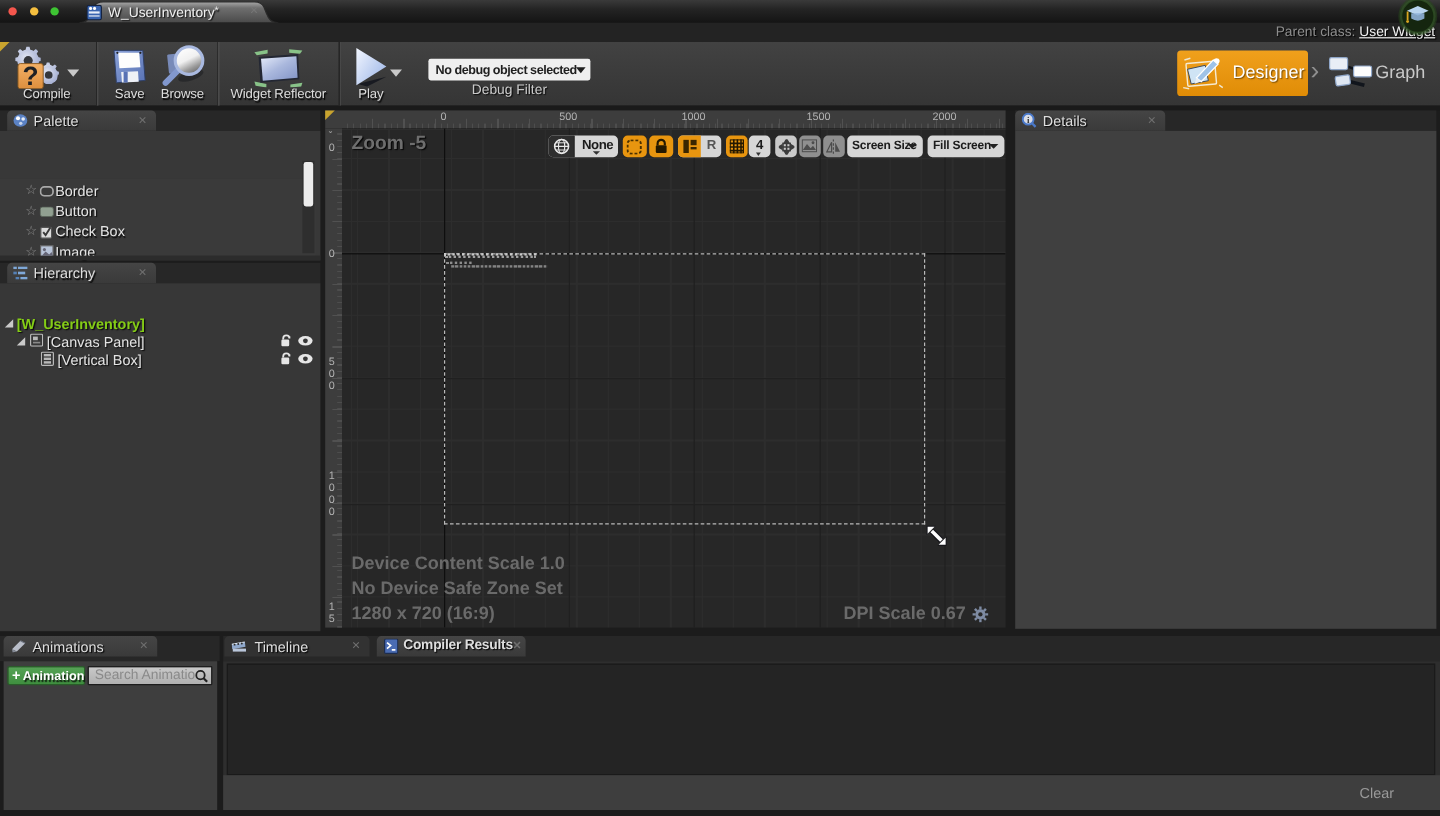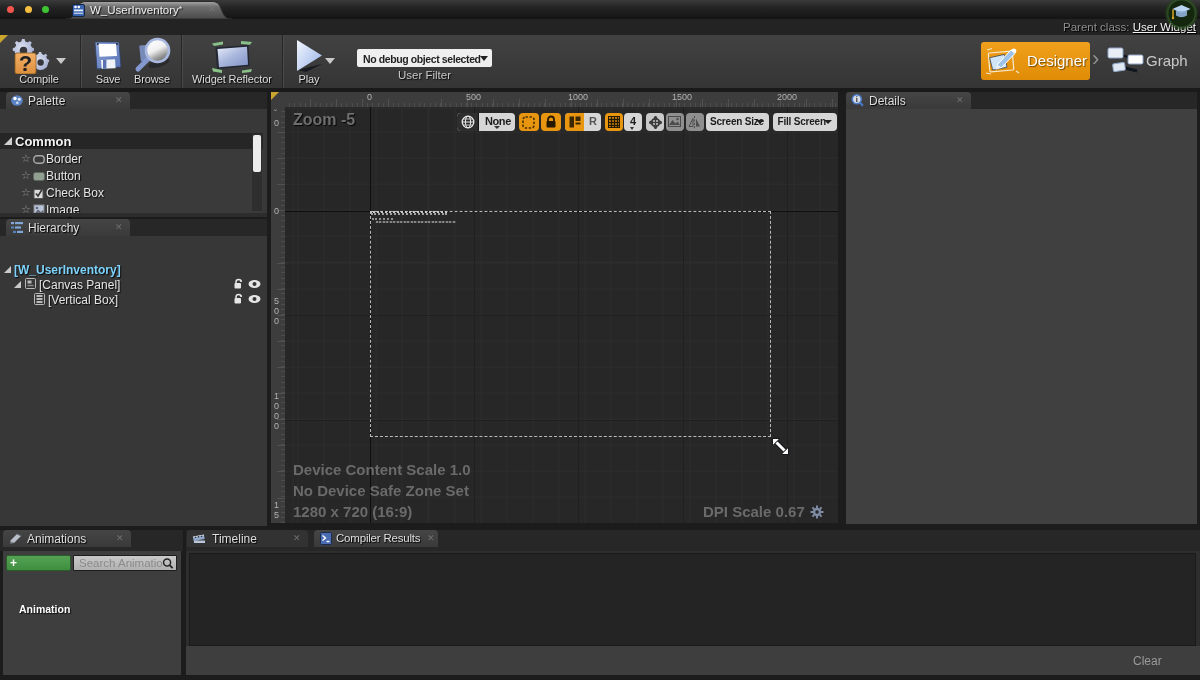--- a/index.html
+++ b/index.html
@@ -177,21 +177,21 @@
       </defs>
     <path d="M6,32 L30,26 L14,34 Z" fill="#10131c" opacity="0.8"></path>
     <path d="M5,2 L30,17.5 L5,33 Z" fill="url(#plg)"></path>
   </svg>
   <div class="abs caret" style="left:325px; top:58px;"></div>
 
   <div class="abs" style="left:357px; top:49px; width:135px; height:18px; background:#efefef; border-radius:2px;padding-left:28px;">
     <div style="position:absolute; left:6px; top:3.5px; font-size:10.5px; font-weight:bold; letter-spacing:-0.4px; color:#1f1f1f; white-space:nowrap;">No debug object selected</div>
     <div style="position:absolute; right:4px; top:7px; width:0; height:0; border-left:4.5px solid transparent; border-right:4.5px solid transparent; border-top:5px solid #1f1f1f;"></div>
   </div>
-  <div class="abs sh" style="left:357px; top:69px; width:135px; text-align:center; font-size:11.5px; color:#c9c9c9;">User Filter</div>
+  <div class="abs sh" style="left:357px; top:69px; width:135px; text-align:center; font-size:11.5px; color:#c9c9c9;">Debug Filter</div>
 
   <div class="abs" style="left:981px; top:42px; width:109px; height:38px; border-radius:3px; background:linear-gradient(180deg,#f0a01c,#e08c06);"></div>
   <svg class="abs" style="left:983px; top:44px;" width="38" height="35" viewBox="0 0 38 35">
     <rect x="6" y="8" width="24" height="19" rx="1" fill="none" stroke="#f5ead2" stroke-width="1.2" transform="rotate(-5 18 17)"></rect>
     <path d="M7,13 L22,11 L23.5,24 L9,25.5 Z" fill="#cfe4f5" stroke="#3f4a58" stroke-width="0.8" transform="rotate(-5 15 18)"></path>
     <path d="M14,21 L28,6 L32,9.5 L18,24 Z" fill="#9fc3e8" stroke="#fff" stroke-width="1"></path>
     <path d="M28,6 Q30,3.5 32.5,5 Q34.5,7 32,9.5 Z" fill="#fff"></path>
     <path d="M14,21 L18,24 L12.5,25.8 Z" fill="#e8eef5"></path>
     <path d="M4,6 L9,4.5 M3,29 L8,30 M33,27 L36,29" stroke="#f0e6cf" stroke-width="1.2"></path>
   </svg>
@@ -211,24 +211,20 @@
     <svg style="position:absolute; left:5px; top:3px;" width="12" height="11" viewBox="0 0 12 11">
       <ellipse cx="6" cy="5.5" rx="5.8" ry="5.2" fill="#5b82c4"></ellipse>
       <circle cx="4" cy="3.5" r="1.7" fill="#fff"></circle>
         <circle cx="8.3" cy="4.2" r="1.5" fill="#e8eef8"></circle>
       <circle cx="6.3" cy="7.8" r="1.4" fill="#c9d6ec"></circle>
     </svg>
     <span class="tx" style="left:22px;">Palette</span>
     <span class="cl" style="left:109px;">✕</span>
   </div>
   <div class="abs" style="left:0; top:109px; width:267px; height:108px; background:#383838;"></div>
-  <div class="abs" style="left:0; top:133px; width:263px; height:16px; background:#262626;">
-    <div style="position:absolute; left:4px; top:4px; width:0; height:0; border-bottom:8px solid #cfcfcf; border-left:8px solid transparent;"></div>
-    <div class="sh" style="position:absolute; left:15px; top:1px; font-size:13px; font-weight:bold; color:#f2f2f2;">Common</div>
-  </div>
 
   <div class="abs" style="left:0; top:149px; width:263px; height:64px; background:#3a3a3a;"></div>
   <div class="abs" id="prow1" style="left:0; top:151px; width:263px; height:17px;"></div>
 
   <div class="abs" style="left:21px; top:152px; color:#8c8c8c; font-size:11px;">☆</div>
   <svg class="abs" style="left:33px; top:155px;" width="12" height="9" viewBox="0 0 12 9">
       <rect x="0.8" y="0.8" width="10.4" height="7.4" rx="3.2" fill="none" stroke="#a9a9a9" stroke-width="1.4"></rect>
     </svg>
   <div class="abs sh" style="left:46px; top:152px; font-size:12px; color:#e4e4e4;">Border</div>
 
@@ -267,21 +263,21 @@
           <rect x="4" y="4.4" width="6" height="2.2"></rect>
         <rect x="2" y="8.8" width="3" height="2.2" fill="#5580b5"></rect>
           <rect x="6" y="8.8" width="6" height="2.2"></rect>
       </g>
     </svg>
     <span class="tx" style="left:22px;">Hierarchy</span>
     <span class="cl" style="left:109px;">✕</span>
   </div>
   <div class="abs" style="left:0; top:236px; width:267px; height:290px; background:#373737;"></div>
   <div class="abs" style="left:4px; top:266px; width:0; height:0; border-bottom:7px solid #c9c9c9; border-left:7px solid transparent;"></div>
-  <div class="abs sh" style="left:14px; top:263px; font-size:12px; font-weight:bold; color:#7dd3fc;">[W_UserInventory]</div>
+  <div class="abs sh" style="left:14px; top:263px; font-size:12px; font-weight:bold; color:#84cc16;">[W_UserInventory]</div>
 
   <div class="abs" style="left:14px; top:281px; width:0; height:0; border-bottom:7px solid #c9c9c9; border-left:7px solid transparent;"></div>
   <svg class="abs" style="left:25px; top:278px;" width="11" height="11" viewBox="0 0 11 11">
     <rect x="0.5" y="0.5" width="10" height="10" rx="1" fill="none" stroke="#b9b9b9"></rect>
     <rect x="2.5" y="2.5" width="4" height="3" fill="#b9b9b9"></rect>
     <rect x="2.5" y="6.8" width="6" height="1.4" fill="#8a8a8a"></rect>
   </svg>
   <div class="abs sh" style="left:39px; top:278px; font-size:12px; color:#e4e4e4;">[Canvas Panel]</div>
   <svg class="abs" style="left:233px; top:278px;" width="12" height="12" viewBox="0 0 12 12">
     <path d="M3,5 L3,4 A2.6,2.6 0 0 1 8.2,4 L8.2,2.2" fill="none" stroke="#e6e6e6" stroke-width="1.5"></path>
@@ -486,21 +482,21 @@
       <path d="M1,8 L8,1 L12,3 L5,10 Z" fill="#b9bec9"></path>
       <path d="M1,8 L5,10 L1.5,10.8 Z" fill="#858b96"></path>
       <line x1="8" y1="1" x2="12" y2="3" stroke="#6e7480" stroke-width="1"></line>
     </svg>
     <span class="tx" style="left:24px;">Animations</span>
     <span class="cl" style="left:113px;">✕</span>
   </div>
   <div class="abs" style="left:3px; top:551px; width:178px; height:124px; background:#3e3e3e;"></div>
   <div class="abs" style="left:6px; top:555px; width:65px; height:16px; background:linear-gradient(180deg,#55a255,#3f8f3f); border:1px solid #2a5c2a; border-radius:2px;">
     <span style="position:absolute; left:3px; top:0px; color:#fff; font-weight:bold; font-size:12px;">+</span>
-    <span class="sh" style="position:absolute; left:12px; top:2px; color:#fff; font-weight:bold; font-size:10.5px; white-space:nowrap;margin-top:45px;">Animation</span>
+    <span class="sh" style="position:absolute; left:12px; top:2px; color:#fff; font-weight:bold; font-size:10.5px; white-space:nowrap;">Animation</span>
   </div>
   <div class="abs searchbox" style="left:73px; top:555px; width:104px; height:16px;">
     <span class="ph" style="top:1px; font-size:11.5px; color:#8a8a8a;">Search Animatio</span>
     <svg style="position:absolute; right:2px; top:1.5px;" width="12" height="12" viewBox="0 0 13 13">
       <circle cx="5.5" cy="5" r="3.8" fill="none" stroke="#222" stroke-width="1.6"></circle>
       <line x1="8.5" y1="8" x2="11.5" y2="11" stroke="#222" stroke-width="2"></line>
     </svg>
   </div>
 
   <div class="abs tabstrip" style="left:186px; top:530px; width:1014px; height:21px;"></div>
@@ -509,21 +505,21 @@
       <path d="M0,4 L11,2 L11.6,6 L0.6,8 Z" fill="#8fa8cc"></path>
       <path d="M0,4 L11,2" stroke="#dbe4f0" stroke-width="1"></path>
       <circle cx="2.5" cy="4.2" r="0.8" fill="#2c2c2c"></circle>
         <circle cx="5.5" cy="3.7" r="0.8" fill="#2c2c2c"></circle>
         <circle cx="8.5" cy="3.2" r="0.8" fill="#2c2c2c"></circle>
       <rect x="1" y="7.5" width="11" height="2.5" fill="#b9c6da"></rect>
     </svg>
     <span class="tx" style="left:25px;">Timeline</span>
     <span class="cl" style="left:106px;">✕</span>
   </div>
-  <div class="abs ptab" style="left:314px; top:530px; width:124px;">
+  <div class="abs ptab" style="left:314px; top:530px; width:124px;font-weight:bold;">
     <svg style="position:absolute; left:6px; top:2px;" width="12" height="13" viewBox="0 0 12 13">
       <rect x="0.5" y="0.5" width="11" height="12" rx="1" fill="#4a6cb3" stroke="#1c2c4e"></rect>
       <path d="M2.5,3.5 L5.5,6 L2.5,8.5" fill="none" stroke="#fff" stroke-width="1.4"></path>
       <line x1="6.5" y1="9.5" x2="9.5" y2="9.5" stroke="#fff" stroke-width="1.4"></line>
     </svg>
     <span class="tx" style="left:22px; font-size:11.5px; letter-spacing:-0.2px;">Compiler Results</span>
     <span class="cl" style="left:113px;">✕</span>
   </div>
   <div class="abs" style="left:186px; top:551px; width:1014px; height:124px; background:#2e2e2e;"></div>
   <div class="abs" style="left:189px; top:553px; width:1007px; height:93px; background:#242424; border:1px solid #1a1a1a;"></div>

